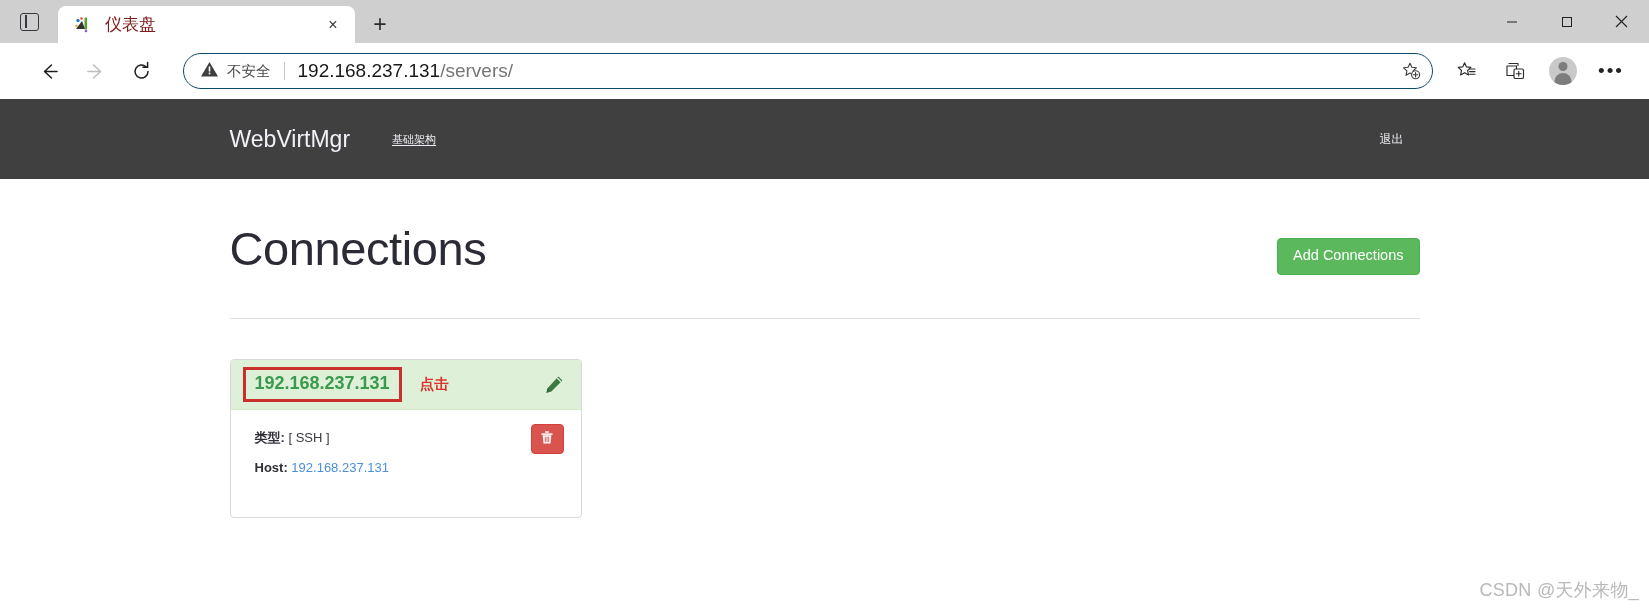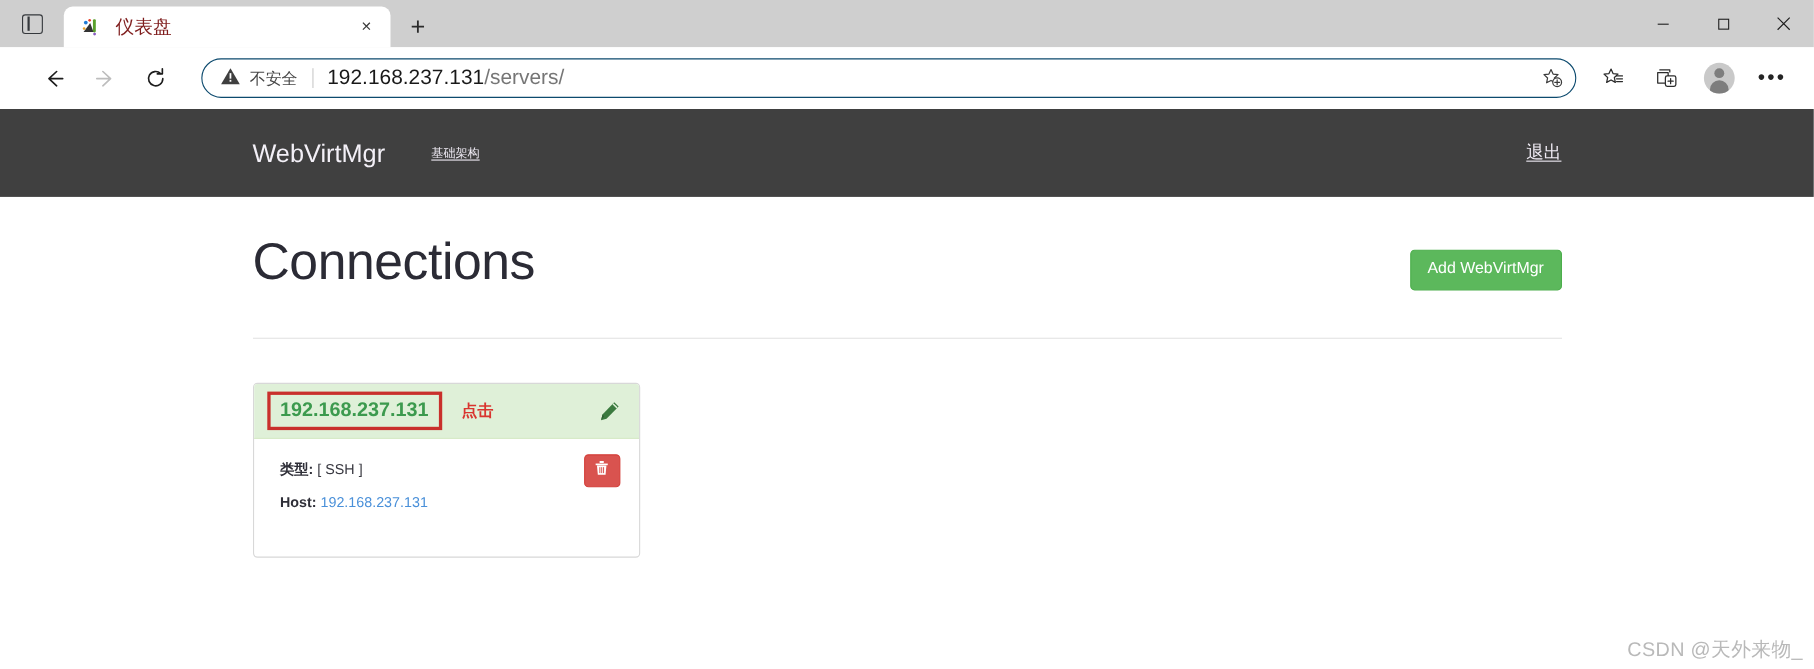--- a/index.html
+++ b/index.html
@@ -243,30 +243,30 @@
   .nav-link {
     color: #f0ecf5;
     font-size: 11px;
     text-decoration: underline;
     text-underline-offset: 2px;
     white-space: nowrap;
   }
   .nav-spacer { flex: 1 1 auto; }
   .nav-right {
     color: #f0ecf5;
-    font-size: 16px;
-    text-decoration: underline;
+    font-size: 12px;
     text-underline-offset: 2px;
     white-space: nowrap;
+    margin-right: 16px;
   }
 
   .container {
     width: 1190px;
     margin: 0 auto;
-    padding-top: 34px;
+    padding-top: 45px;
     box-sizing: border-box;
     position: relative;
   }
 
   .page-head {
     display: flex;
     align-items: flex-start;
     justify-content: space-between;
     padding-bottom: 20px;
     border-bottom: 1px solid #e3e3e3;
@@ -499,21 +499,21 @@
         <span class="nav-link">基础架构</span>
         <span class="nav-spacer"></span>
         <span class="nav-right">退出</span>
       </div>
     </div>
 
     <div class="container">
 
       <div class="page-head">
         <h1 class="page-title">Connections</h1>
-        <button class="btn-add">Add WebVirtMgr</button>
+        <button class="btn-add">Add Connections</button>
       </div>
 
       <div class="cards-row">
 
         <div class="panel">
           <div class="panel-heading">
             <span class="host-badge">
               <a class="host-link">192.168.237.131</a>
             </span>
             <span class="click-hint">点击</span>

